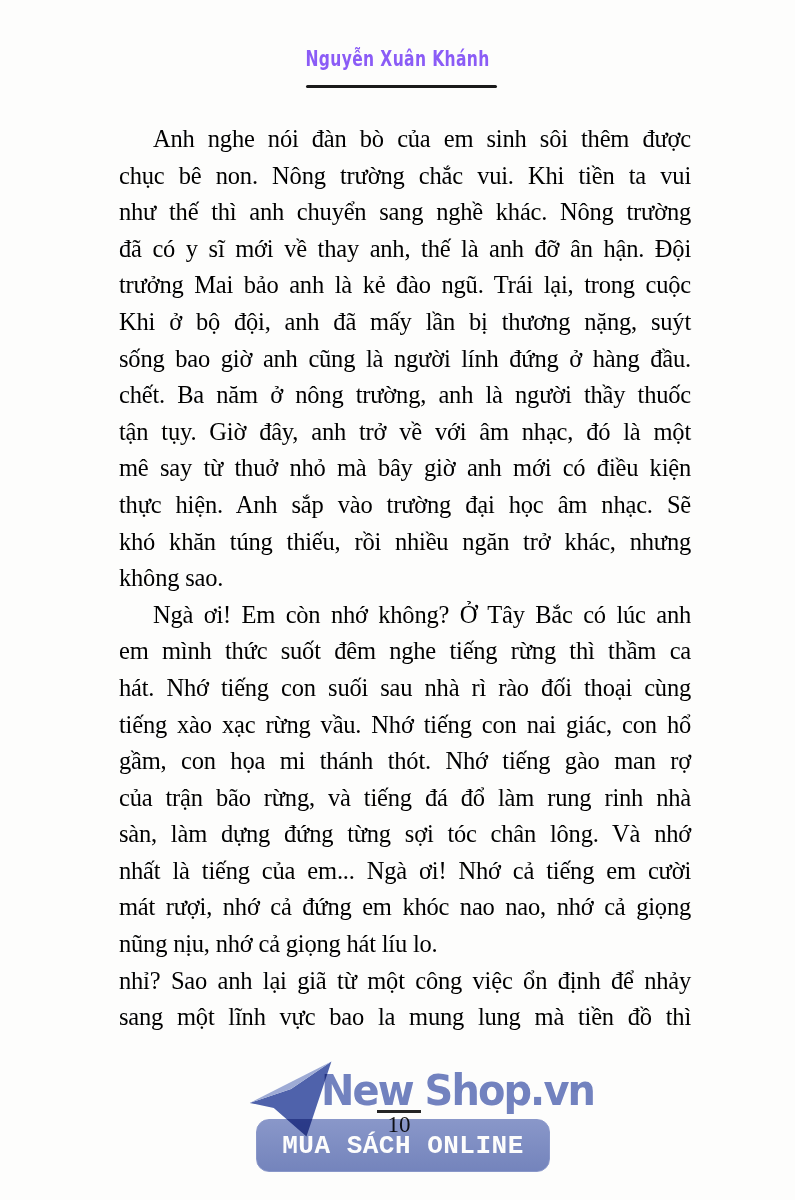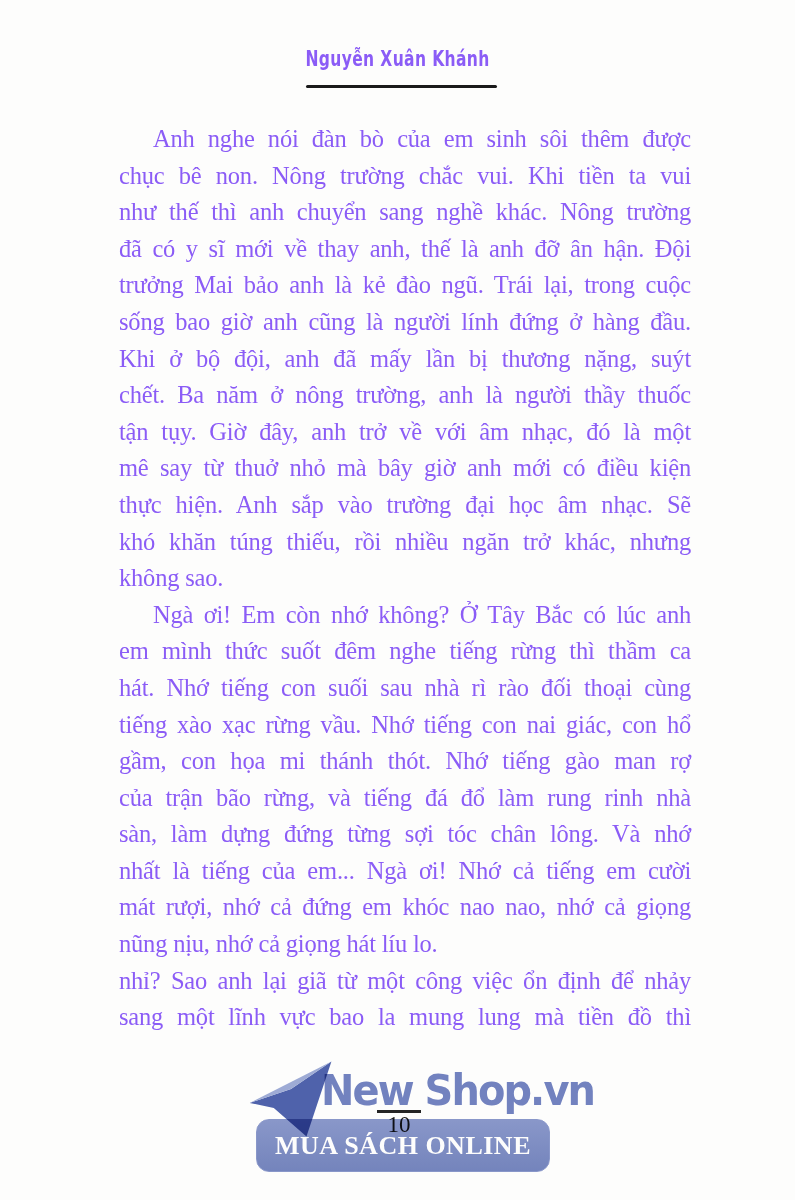--- a/index.html
+++ b/index.html
@@ -44,21 +44,21 @@
 
   
   .body-text {
     position: absolute;
     left: 119px;
     top: 121px;
     width: 572px;
     font-size: 24.5px;
     line-height: 36.6px;
     letter-spacing: -0.2px;
-    color: #8b5cf6;
+    color: #000000;
   }
   .line { text-align: justify; text-align-last: justify; }
   .line.last { text-align-last: left; }
   .line.indent { padding-left: 34px; }
 
   
   .page-rule {
     position: absolute;
     left: 377px;
     top: 1110px;
@@ -97,21 +97,21 @@
   }
   .wm-banner {
     left: 256px;
     top: 1119px;
     width: 292px;
     height: 51px;
     border-radius: 13px;
     display: flex;
     align-items: center;
     justify-content: center;
-    font-family: Liberation Serif, serif;
+    font-family: Liberation Mono, monospace;
     font-weight: bold;
     font-size: 26px;
     letter-spacing: 0.5px;
     color: #ffffff;
     white-space: nowrap;
   }
 </style>
 </head>
 <body>
 
@@ -121,22 +121,22 @@
     <span class="condense">Nguyễn Xuân Khánh</span>
   </div>
   <div class="head-rule"></div>
 
   <div class="body-text">
       <div class="line indent">Anh nghe nói đàn bò của em sinh sôi thêm được</div>
       <div class="line">chục bê non. Nông trường chắc vui. Khi tiền ta vui</div>
       <div class="line">như thế thì anh chuyển sang nghề khác. Nông trường</div>
       <div class="line">đã có y sĩ mới về thay anh, thế là anh đỡ ân hận. Đội</div>
       <div class="line">trưởng Mai bảo anh là kẻ đào ngũ. Trái lại, trong cuộc</div>
+      <div class="line">Khi ở bộ đội, anh đã mấy lần bị thương nặng, suýt</div>
       <div class="line">sống bao giờ anh cũng là người lính đứng ở hàng đầu.</div>
-      <div class="line">Khi ở bộ đội, anh đã mấy lần bị thương nặng, suýt</div>
       <div class="line">chết. Ba năm ở nông trường, anh là người thầy thuốc</div>
       <div class="line">tận tụy. Giờ đây, anh trở về với âm nhạc, đó là một</div>
       <div class="line">mê say từ thuở nhỏ mà bây giờ anh mới có điều kiện</div>
       <div class="line">thực hiện. Anh sắp vào trường đại học âm nhạc. Sẽ</div>
       <div class="line">khó khăn túng thiếu, rồi nhiều ngăn trở khác, nhưng</div>
       <div class="line last">không sao.</div>
       <div class="line indent">Ngà ơi! Em còn nhớ không? Ở Tây Bắc có lúc anh</div>
       <div class="line">em mình thức suốt đêm nghe tiếng rừng thì thầm ca</div>
       <div class="line">hát. Nhớ tiếng con suối sau nhà rì rào đối thoại cùng</div>
       <div class="line">tiếng xào xạc rừng vầu. Nhớ tiếng con nai giác, con hổ</div>

